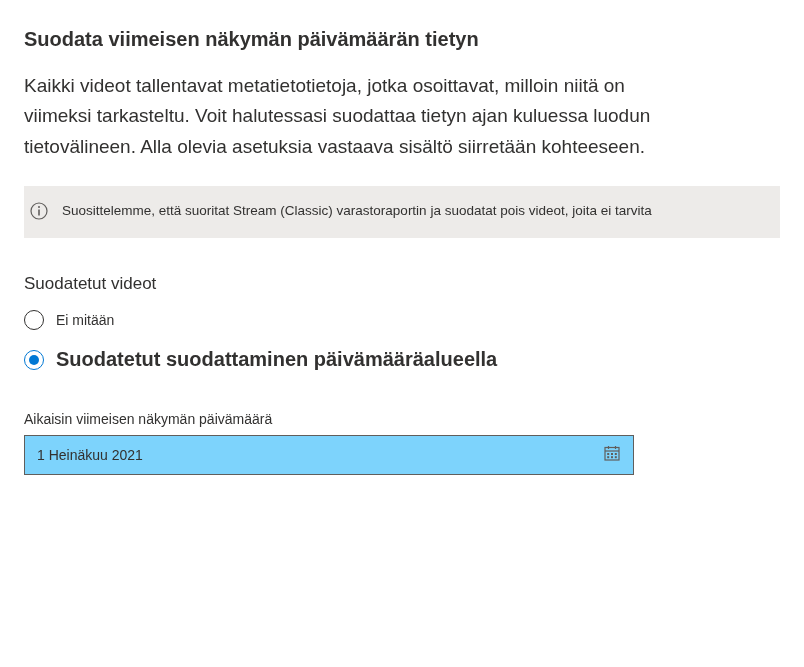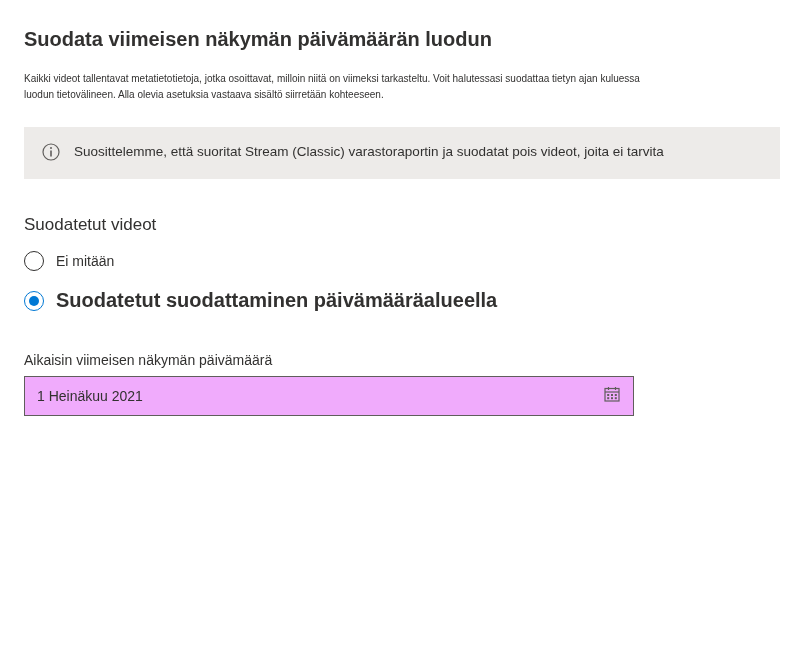--- a/index.html
+++ b/index.html
@@ -14,29 +14,29 @@
       width: 804px;
       color: #323130;
     }
     .page-title {
       font-size: 20px;
       font-weight: 600;
       color: #323130;
       margin-bottom: 20px;
     }
     .description {
-      font-size: 10px;
+      font-size: 19px;
       line-height: 1.6;
       color: #323130;
       margin-bottom: 24px;
       max-width: 640px;
     }
     .info-banner {
       background: #edebe9;
-      padding: 14px 18px;
+      padding: 14px 6px;
       display: flex;
       align-items: flex-start;
       gap: 14px;
       margin-bottom: 36px;
     }
     .info-icon {
       flex-shrink: 0;
       margin-top: 2px;
     }
     .info-text {
@@ -97,36 +97,36 @@
       margin-bottom: 8px;
     }
     .date-input {
       width: 610px;
       height: 40px;
       border: 1px solid #605e5c;
       display: flex;
       align-items: center;
       justify-content: space-between;
       padding: 0 12px;
-      background: #f0abfc;
+      background: #7dd3fc;
       cursor: pointer;
     }
     .date-value {
       font-size: 14px;
       color: #323130;
     }
     .calendar-icon {
       flex-shrink: 0;
       color: #605e5c;
     }
   </style>
 </head>
 <body>
 
-<h1 class="page-title">Suodata viimeisen näkymän päivämäärän luodun</h1>
+<h1 class="page-title">Suodata viimeisen näkymän päivämäärän tietyn</h1>
 
 <p class="description">Kaikki videot tallentavat metatietotietoja, jotka osoittavat, milloin niitä on viimeksi tarkasteltu. Voit halutessasi suodattaa tietyn ajan kuluessa luodun tietovälineen. Alla olevia asetuksia vastaava sisältö siirretään kohteeseen.</p>
 
 <div class="info-banner">
   <span class="info-icon">
     <svg width="18" height="18" viewBox="0 0 18 18" fill="none">
       <circle cx="9" cy="9" r="8" stroke="#605e5c" stroke-width="1.2" fill="none"></circle>
       <circle cx="9" cy="5" r="1" fill="#605e5c"></circle>
       <rect x="8.2" y="7.5" width="1.6" height="6" fill="#605e5c"></rect>
     </svg>

